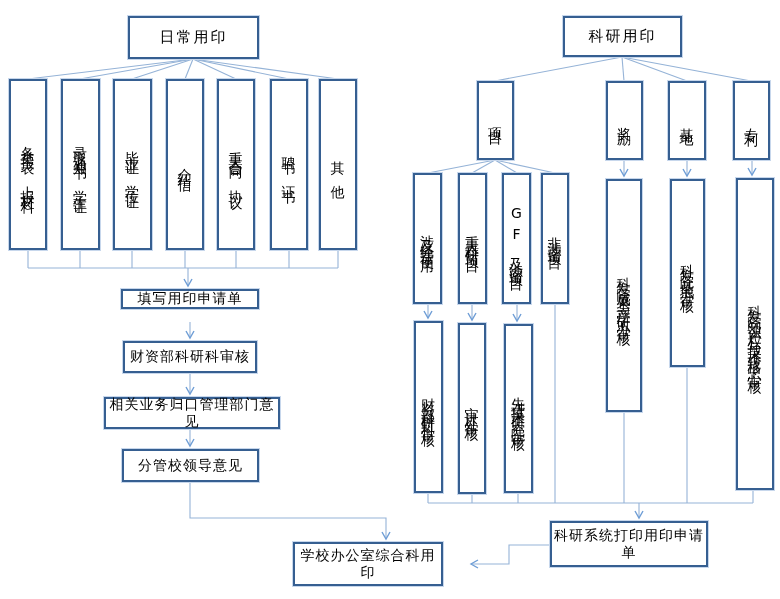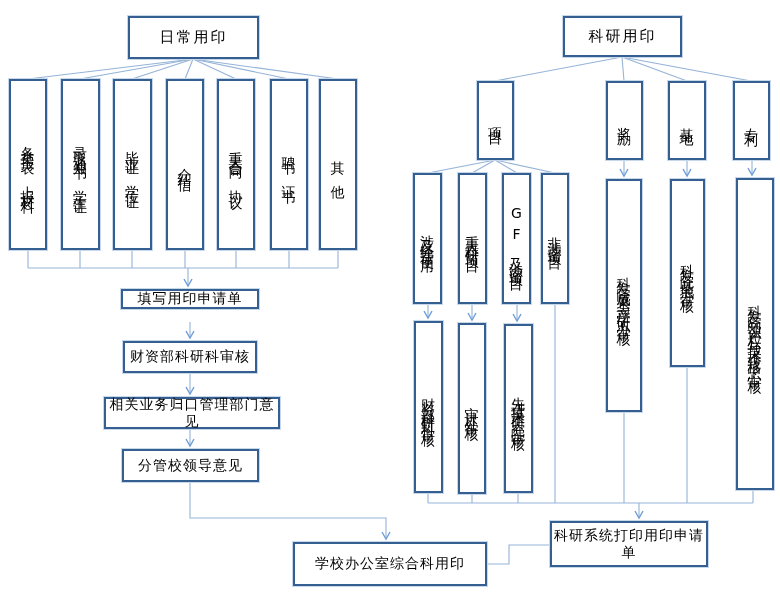--- a/index.html
+++ b/index.html
@@ -147,21 +147,21 @@
   <div class="box h" style="left:123px;top:341px;width:134px;height:32px;">
     <span>财资部科研科审核</span>
   </div>
   <div class="box h" style="left:122px;top:449px;width:137px;height:33px;">
     <span>分管校领导意见</span>
   </div>
   <div class="box h" style="left:104px;top:397px;width:176px;height:32px;">
     <span>相关业务归口管理部门意见</span>
   </div>
 
-  <div class="box h" style="left:293px;top:542px;width:194px;height:44px;">
+  <div class="box h" style="left:293px;top:542px;width:150px;height:44px;">
     <span>学校办公室综合科用印</span>
   </div>
 
   <div class="box title" style="left:563px;top:16px;width:119px;height:41px;">
     <span>科研用印</span>
   </div>
 
   <div class="box v" style="left:477px;top:81px;width:37px;height:79px;">
     <span>项目</span>
   </div>

